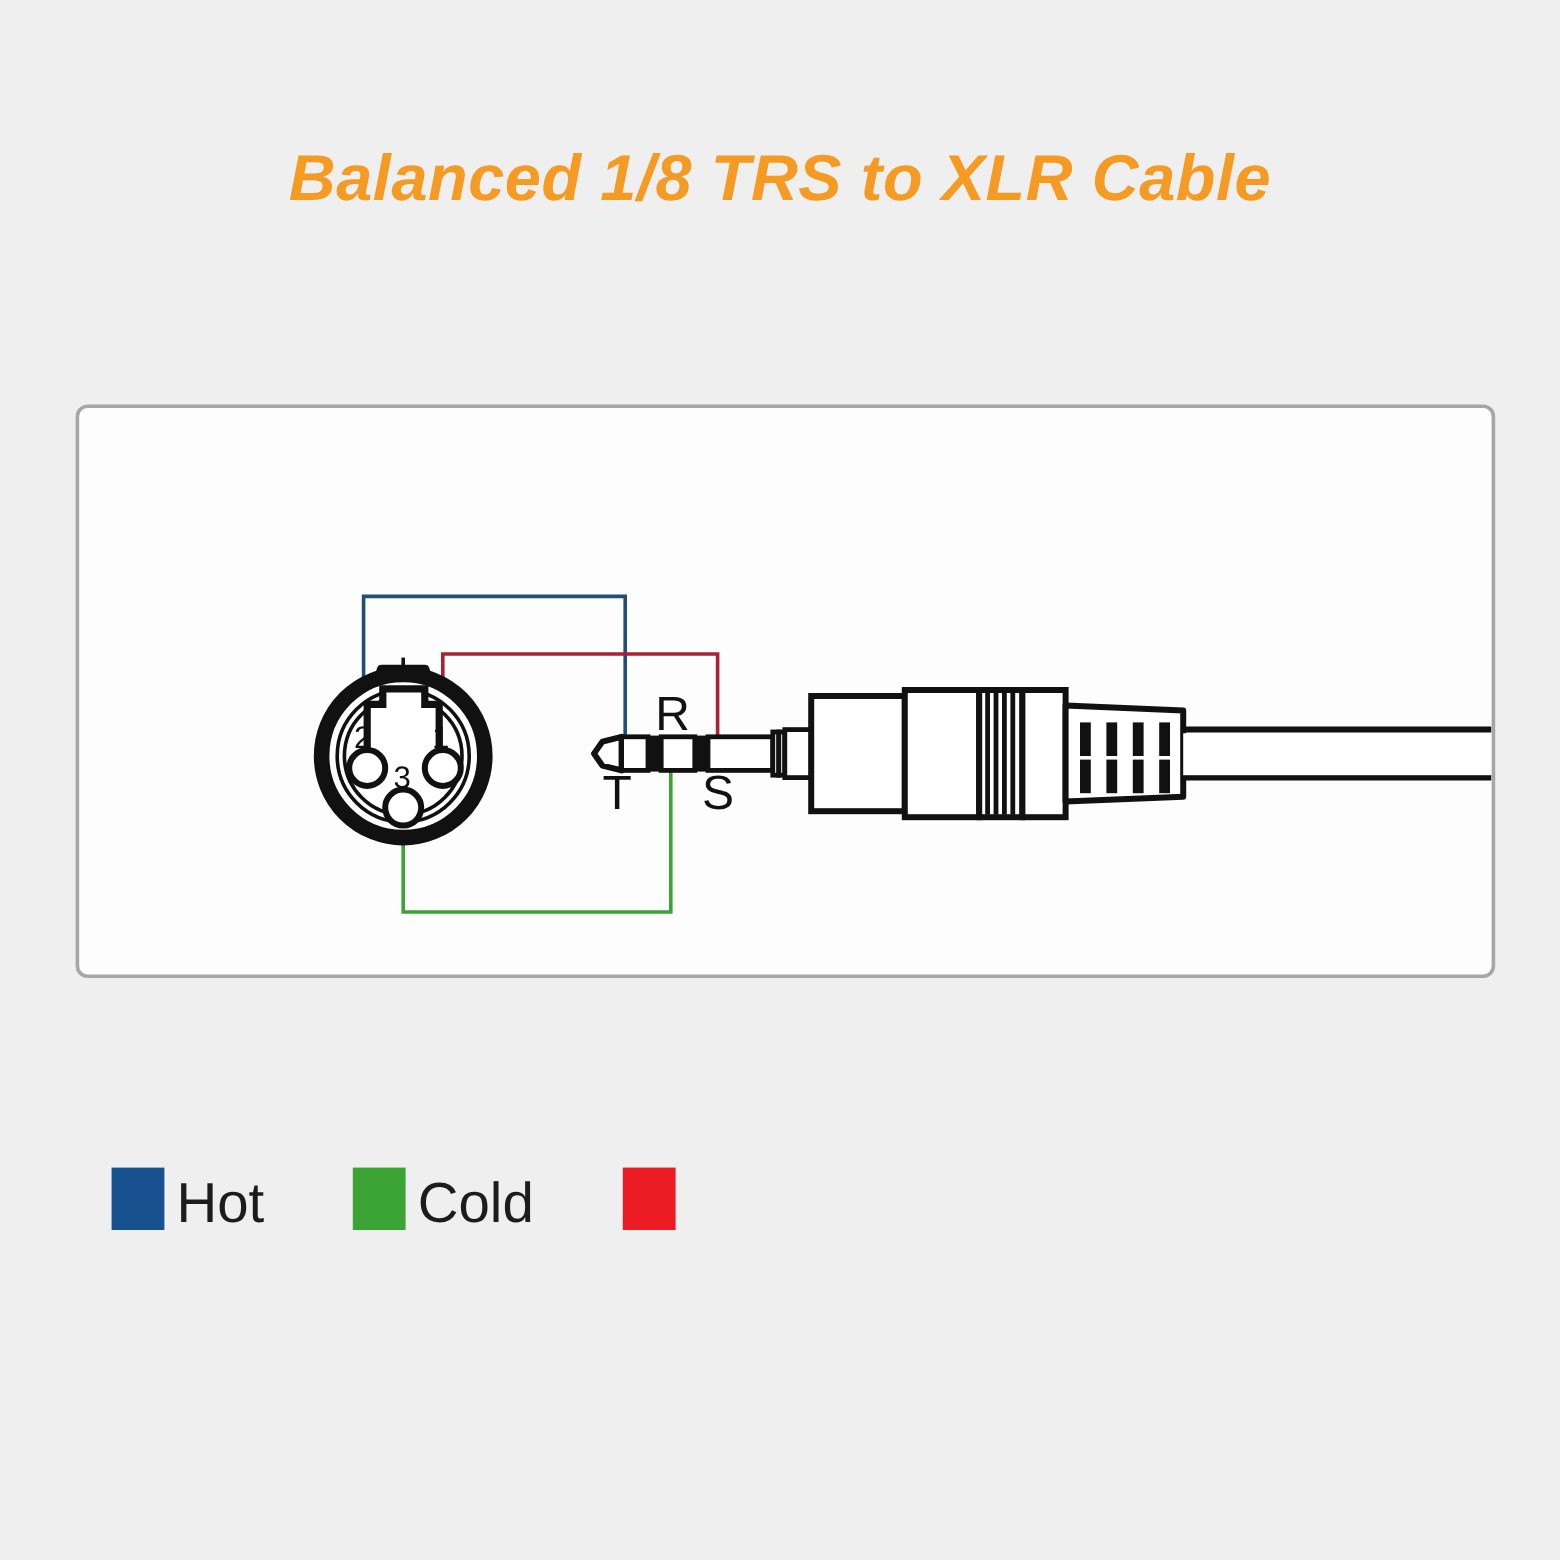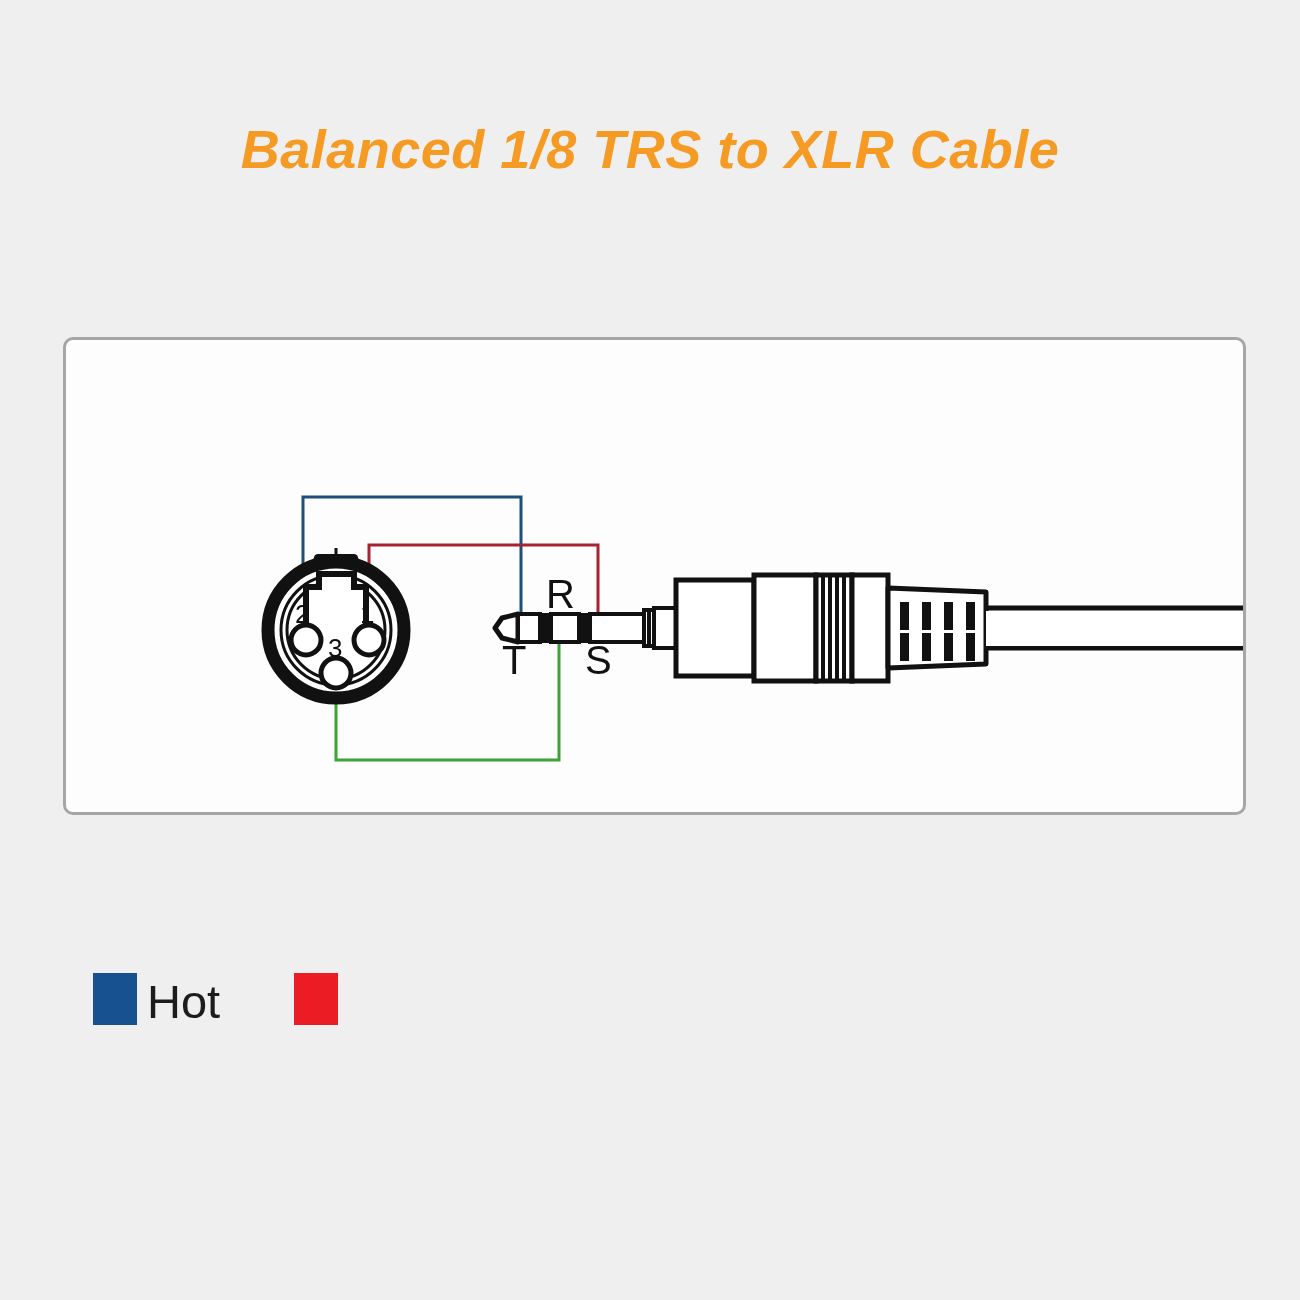--- a/index.html
+++ b/index.html
@@ -184,17 +184,21 @@
 
     </svg>
   </div>
 
   <div id="legend">
     <div class="legend-item">
       <span class="legend-swatch" style="background:#17518f"></span>
       <span class="legend-label">Hot</span>
     </div>
     <div class="legend-item">
+      <span class="legend-swatch" style="background:#3ba434"></span>
+      <span class="legend-label">Cold</span>
+    </div>
+    <div class="legend-item">
       <span class="legend-swatch" style="background:#ec1c24"></span>
     </div>
   </div>
 
 </div>
 
 </body></html>

